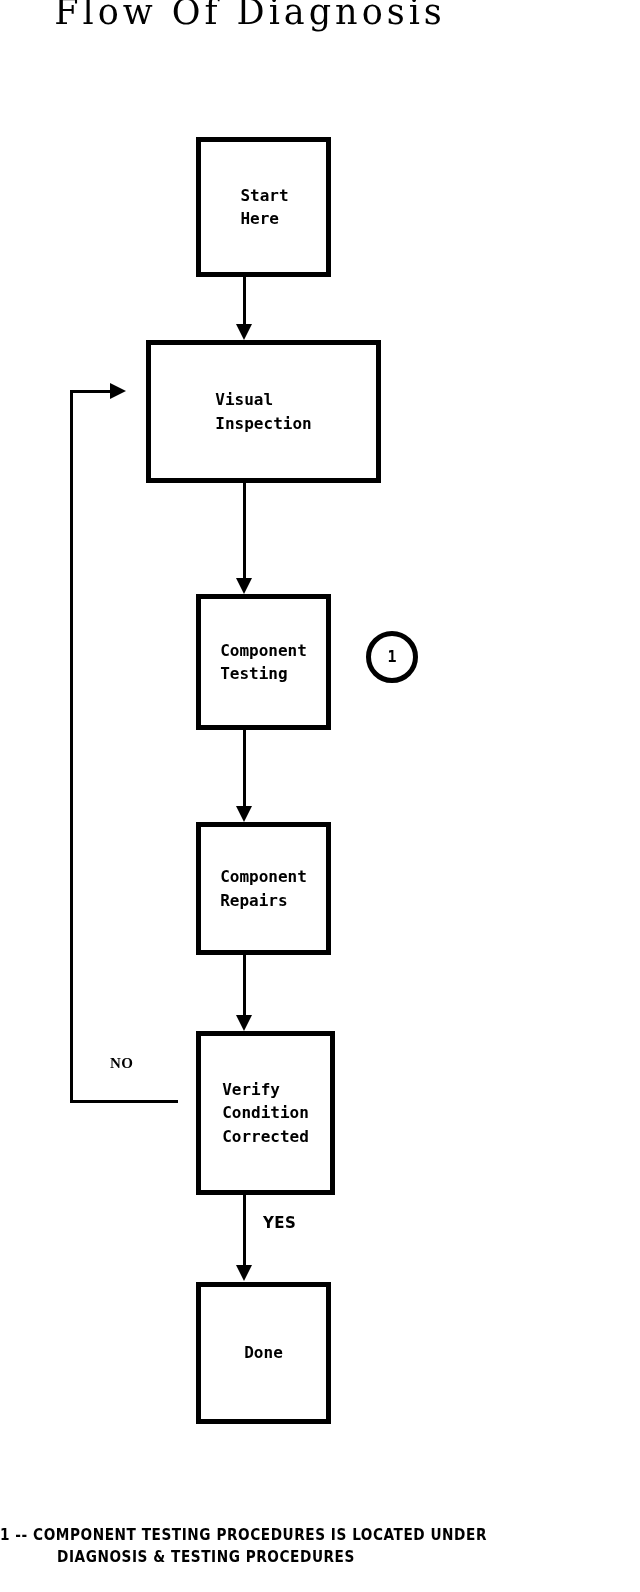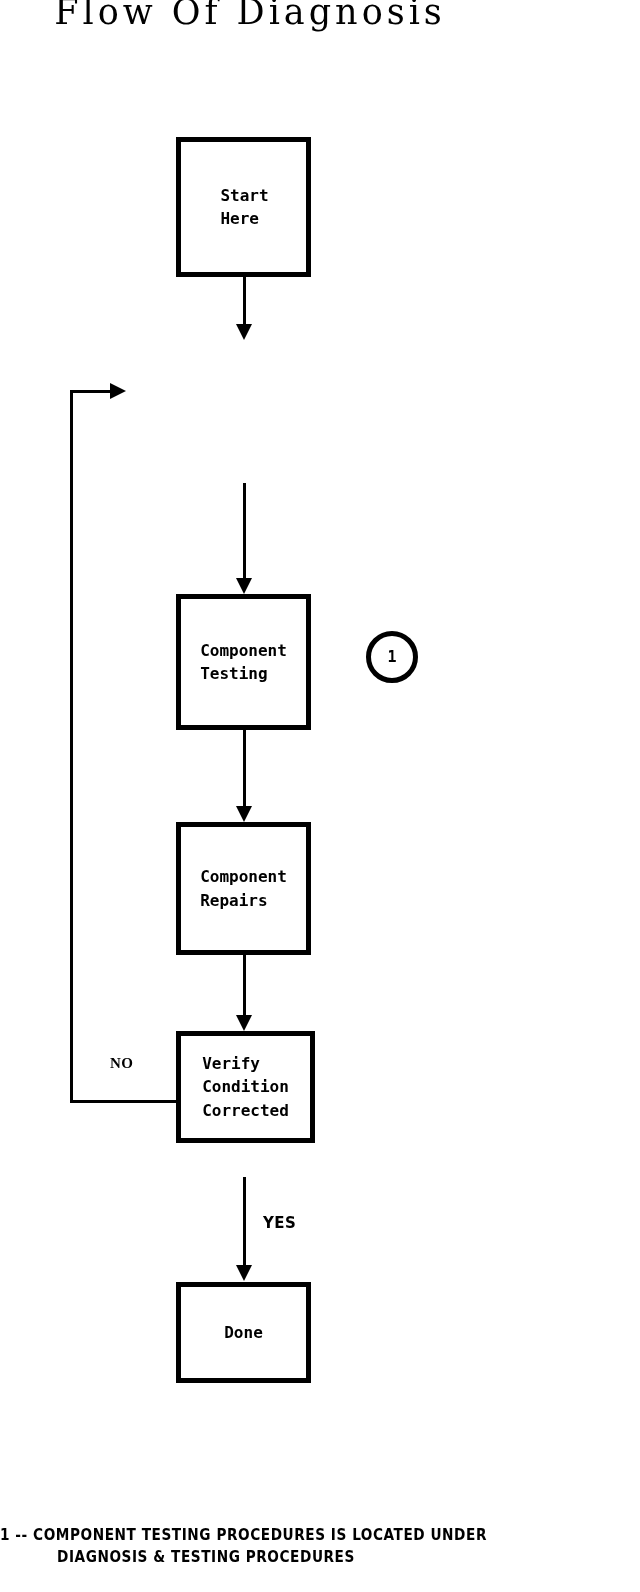--- a/index.html
+++ b/index.html
@@ -41,40 +41,41 @@
   }
 
   .node-box {
     position: absolute;
     box-sizing: border-box;
     border: 5px solid #000;
     background: #ffffff;
     display: flex;
     align-items: center;
     justify-content: center;
+    margin-left: 20px;
   }
   .node-label {
     font-family: "DejaVu Sans Mono", monospace;
     font-size: 16px;
     font-weight: bold;
     line-height: 1.45;
     letter-spacing: 0px;
     text-align: left;
     white-space: pre;
     color: #000;
   }
   .node-label.centered { text-align: center; }
 
   
   #node-start        { left: 176px; top: 137px;  width: 135px; height: 140px; }
   #node-visual       { left: 126px; top: 340px;  width: 235px; height: 143px; }
   #node-testing      { left: 176px; top: 594px;  width: 135px; height: 136px; }
   #node-repairs      { left: 176px; top: 822px;  width: 135px; height: 133px; }
-  #node-verify       { left: 176px; top: 1031px; width: 139px; height: 112px; }
-  #node-done         { left: 176px; top: 1282px; width: 135px; height: 101px; }
+  #node-verify       { left: 176px; top: 1031px; width: 139px; height: 164px; }
+  #node-done         { left: 176px; top: 1282px; width: 135px; height: 142px; }
 
   
   #node-start   .node-label { margin-left: 2px; }
   #node-visual  .node-label { margin-left: 0px; }
   #node-testing .node-label { margin-left: 0px; }
   #node-repairs .node-label { margin-left: 0px; }
   #node-verify  .node-label { margin-left: 0px; }
   #node-done    .node-label { margin-left: 0px; }
 
   
@@ -212,20 +213,24 @@
   <div class="arrow-right" id="edge-no-arrow"></div>
 
   <div class="edge-label" id="label-no">NO</div>
   <div class="edge-label" id="label-yes">YES</div>
 
   <div class="node-box" id="node-start">
     <div class="node-label">Start
 Here</div>
   </div>
 
+  <div class="node-box" id="node-visual">
+    <div class="node-label">Visual
+Inspection</div>
+  </div>
 
   <div class="node-box" id="node-testing">
     <div class="node-label">Component
 Testing</div>
   </div>
 
   <div class="node-box" id="node-repairs">
     <div class="node-label">Component
 Repairs</div>
   </div>

